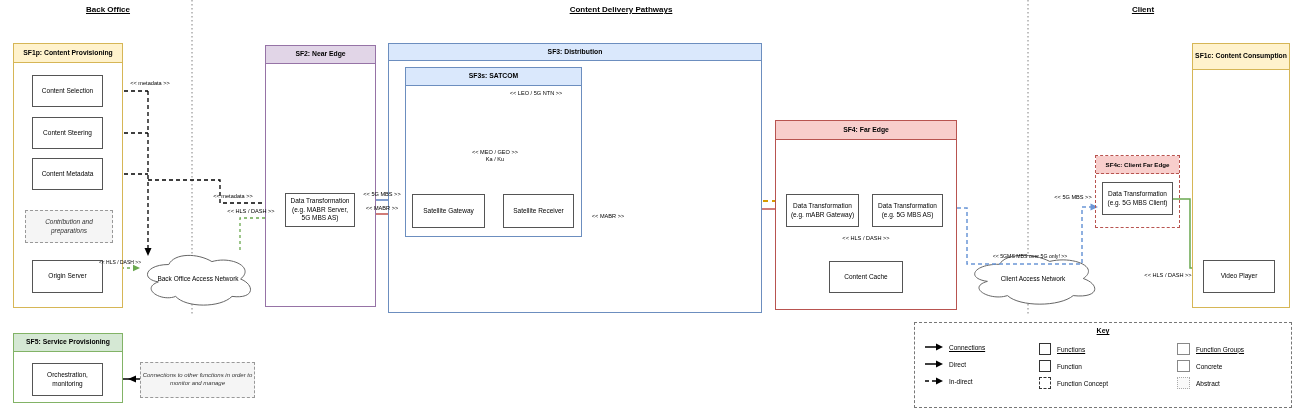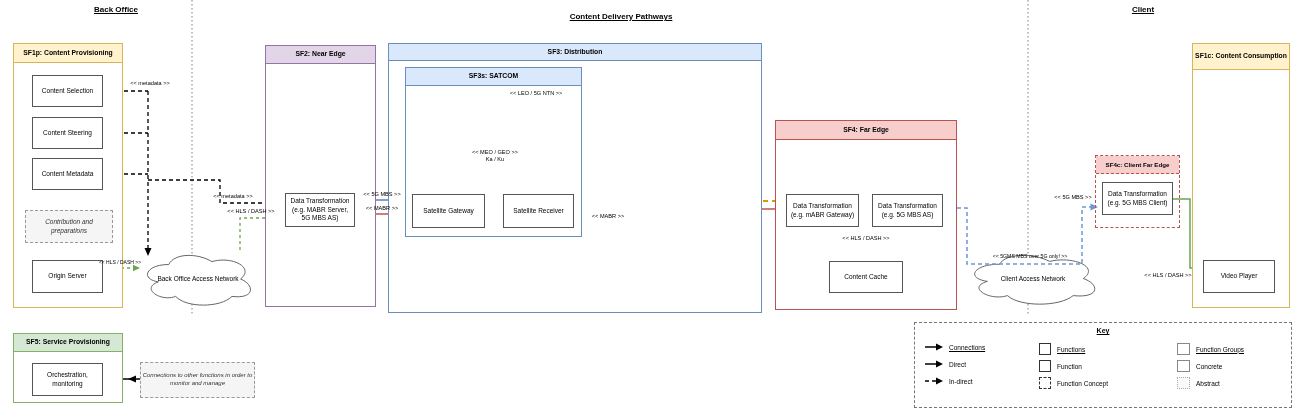--- a/index.html
+++ b/index.html
@@ -159,22 +159,22 @@
       <polyline points="1173,199 1190,199 1190,268 1195,268"></polyline>
     </g>
     <polygon points="1201,268 1193.5,264.5 1193.5,271.5" fill="#6aa84f"></polygon>
 
     <g stroke="#000" stroke-width="1.4">
       <line x1="102" y1="379" x2="140" y2="379"></line>
     </g>
     <polygon points="128,379 136,375.5 136,382.5" fill="#000"></polygon>
   </svg>
 
-  <div class="sec-title" style="left:116px;top:5px;text-align:center;">Back Office</div>
-  <div class="sec-title" style="left:621px;top:12px;">Content Delivery Pathways</div>
+  <div class="sec-title" style="left:108px;top:5px;text-align:center;">Back Office</div>
+  <div class="sec-title" style="left:621px;top:5px;">Content Delivery Pathways</div>
   <div class="sec-title" style="left:1143px;top:5px;text-align:center;">Client</div>
 
   <div class="group" style="left:13px;top:43px;width:110px;height:265px;border:1px solid #d6b656;">
     <div class="group-hd" style="height:19px;background:#fff2cc;border-bottom:1px solid #d6b656;">SF1p: Content Provisioning</div>
   </div>
   <div class="node" style="left:32px;top:75px;width:71px;height:32px;">Content Selection</div>
   <div class="node" style="left:32px;top:117px;width:71px;height:32px;">Content Steering</div>
   <div class="node" style="left:32px;top:158px;width:71px;height:32px;">Content Metadata</div>
   <div class="node note" style="left:25px;top:210px;width:88px;height:33px;">Contribution and preparations</div>
   <div class="node" style="left:32px;top:260px;width:71px;height:33px;">Origin Server</div>

